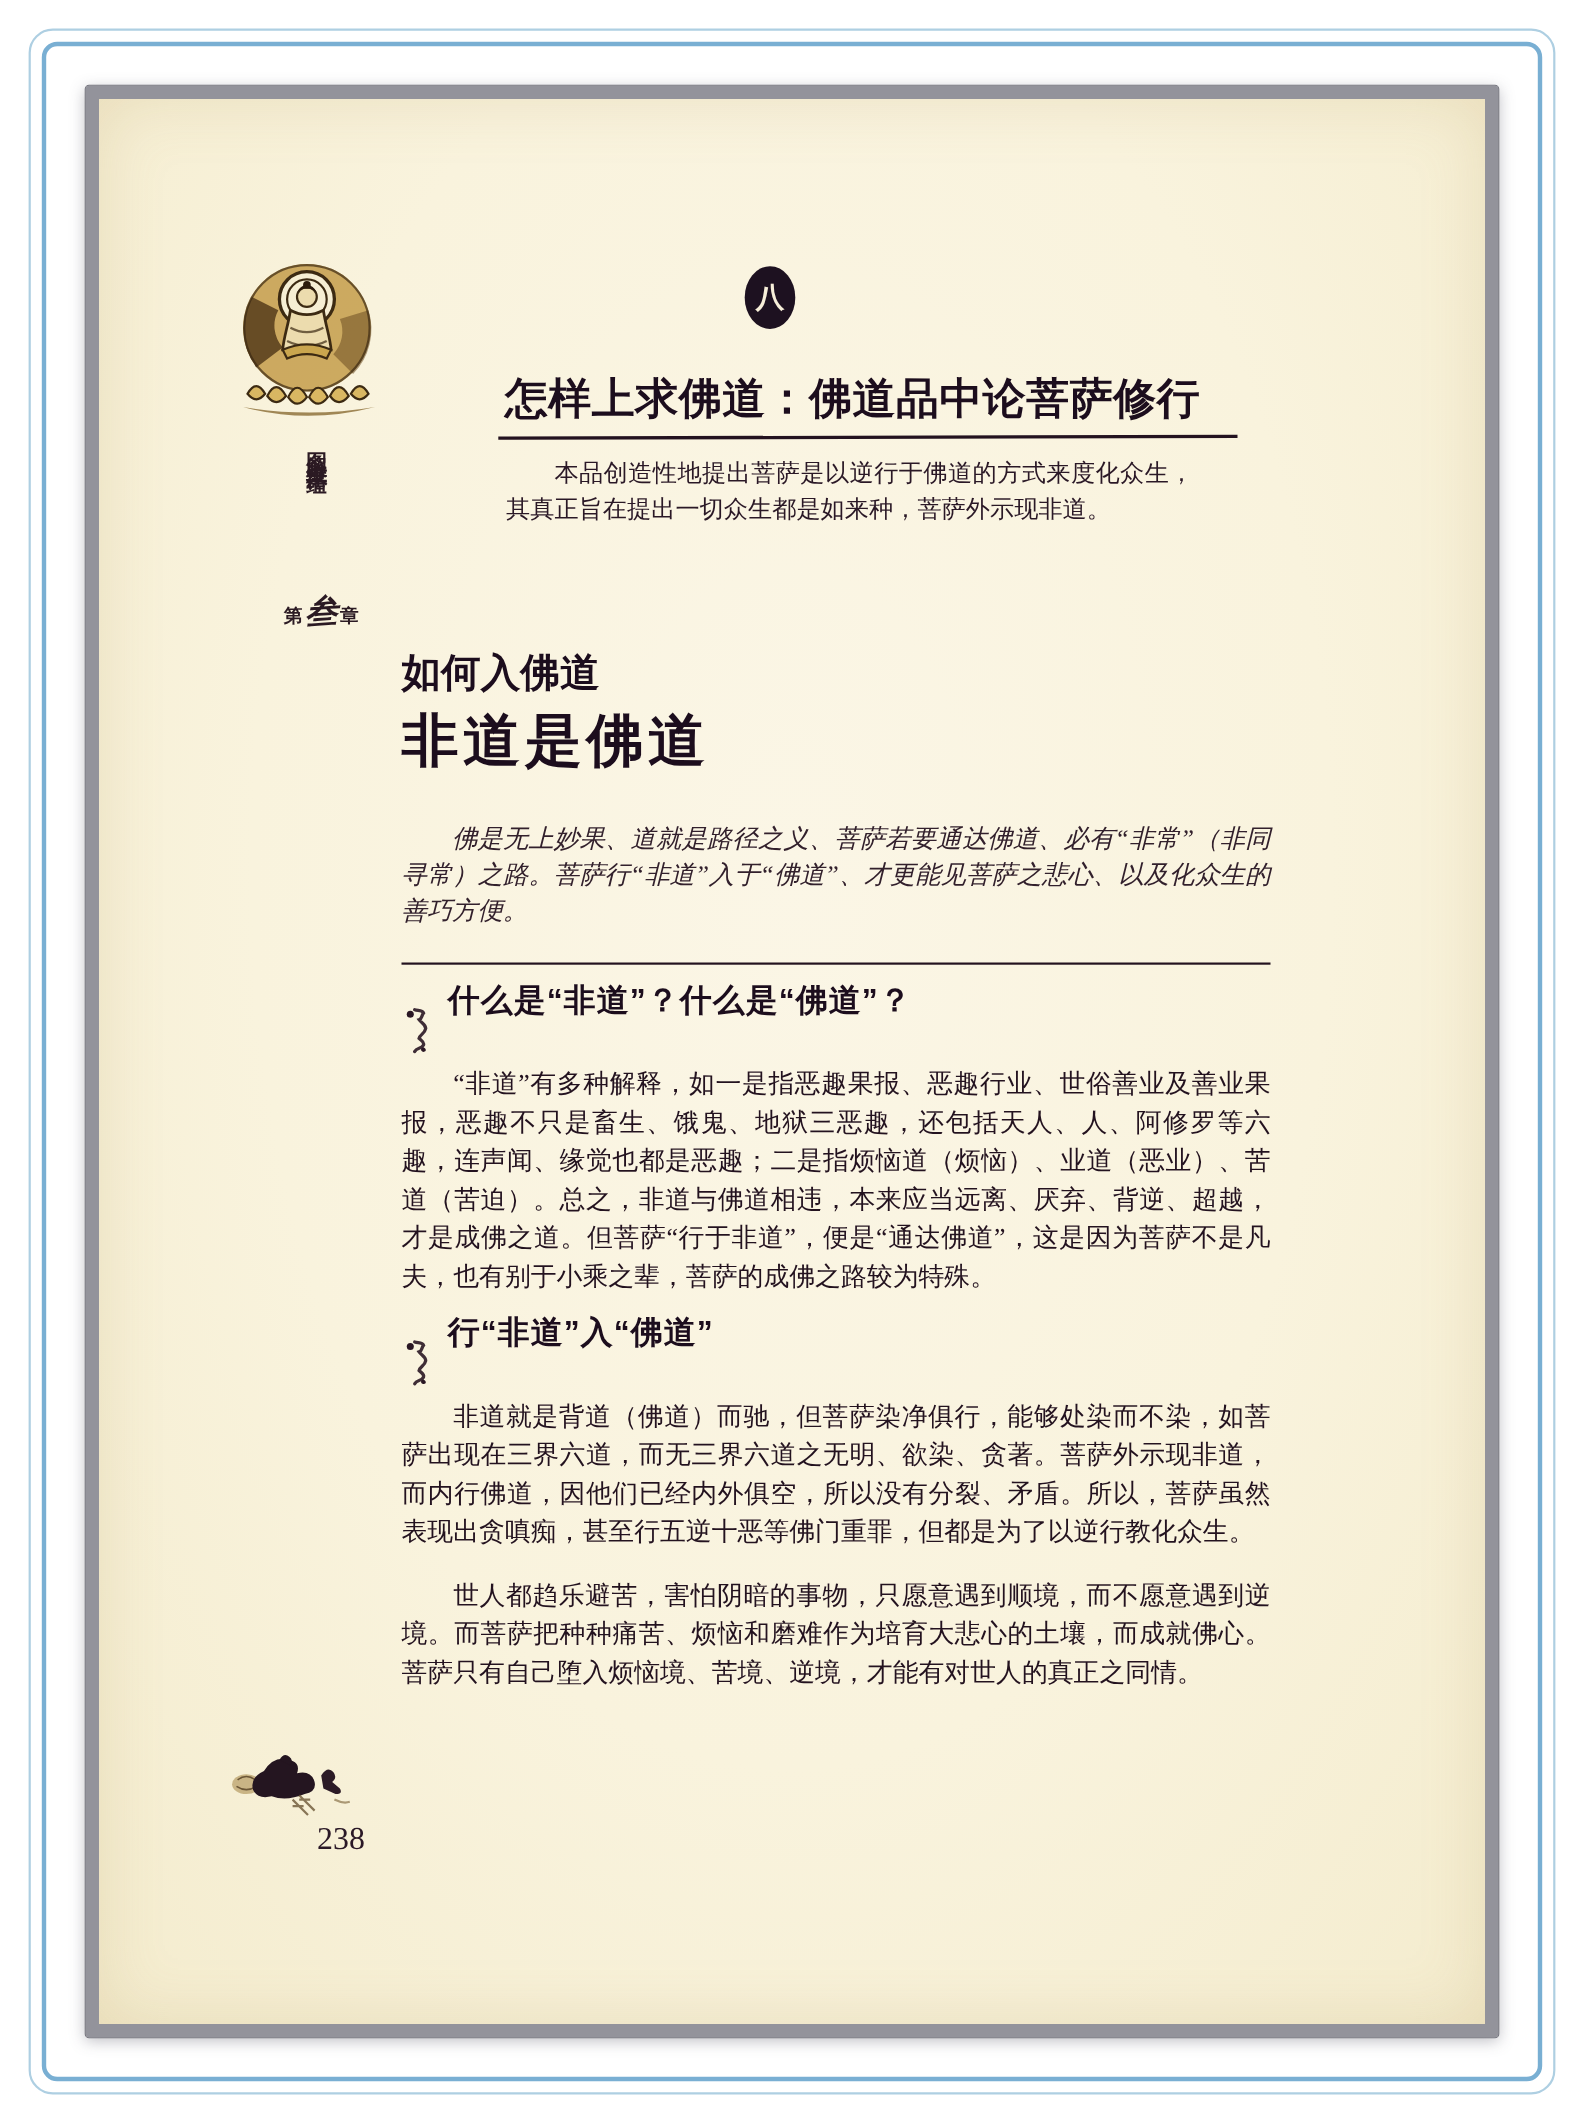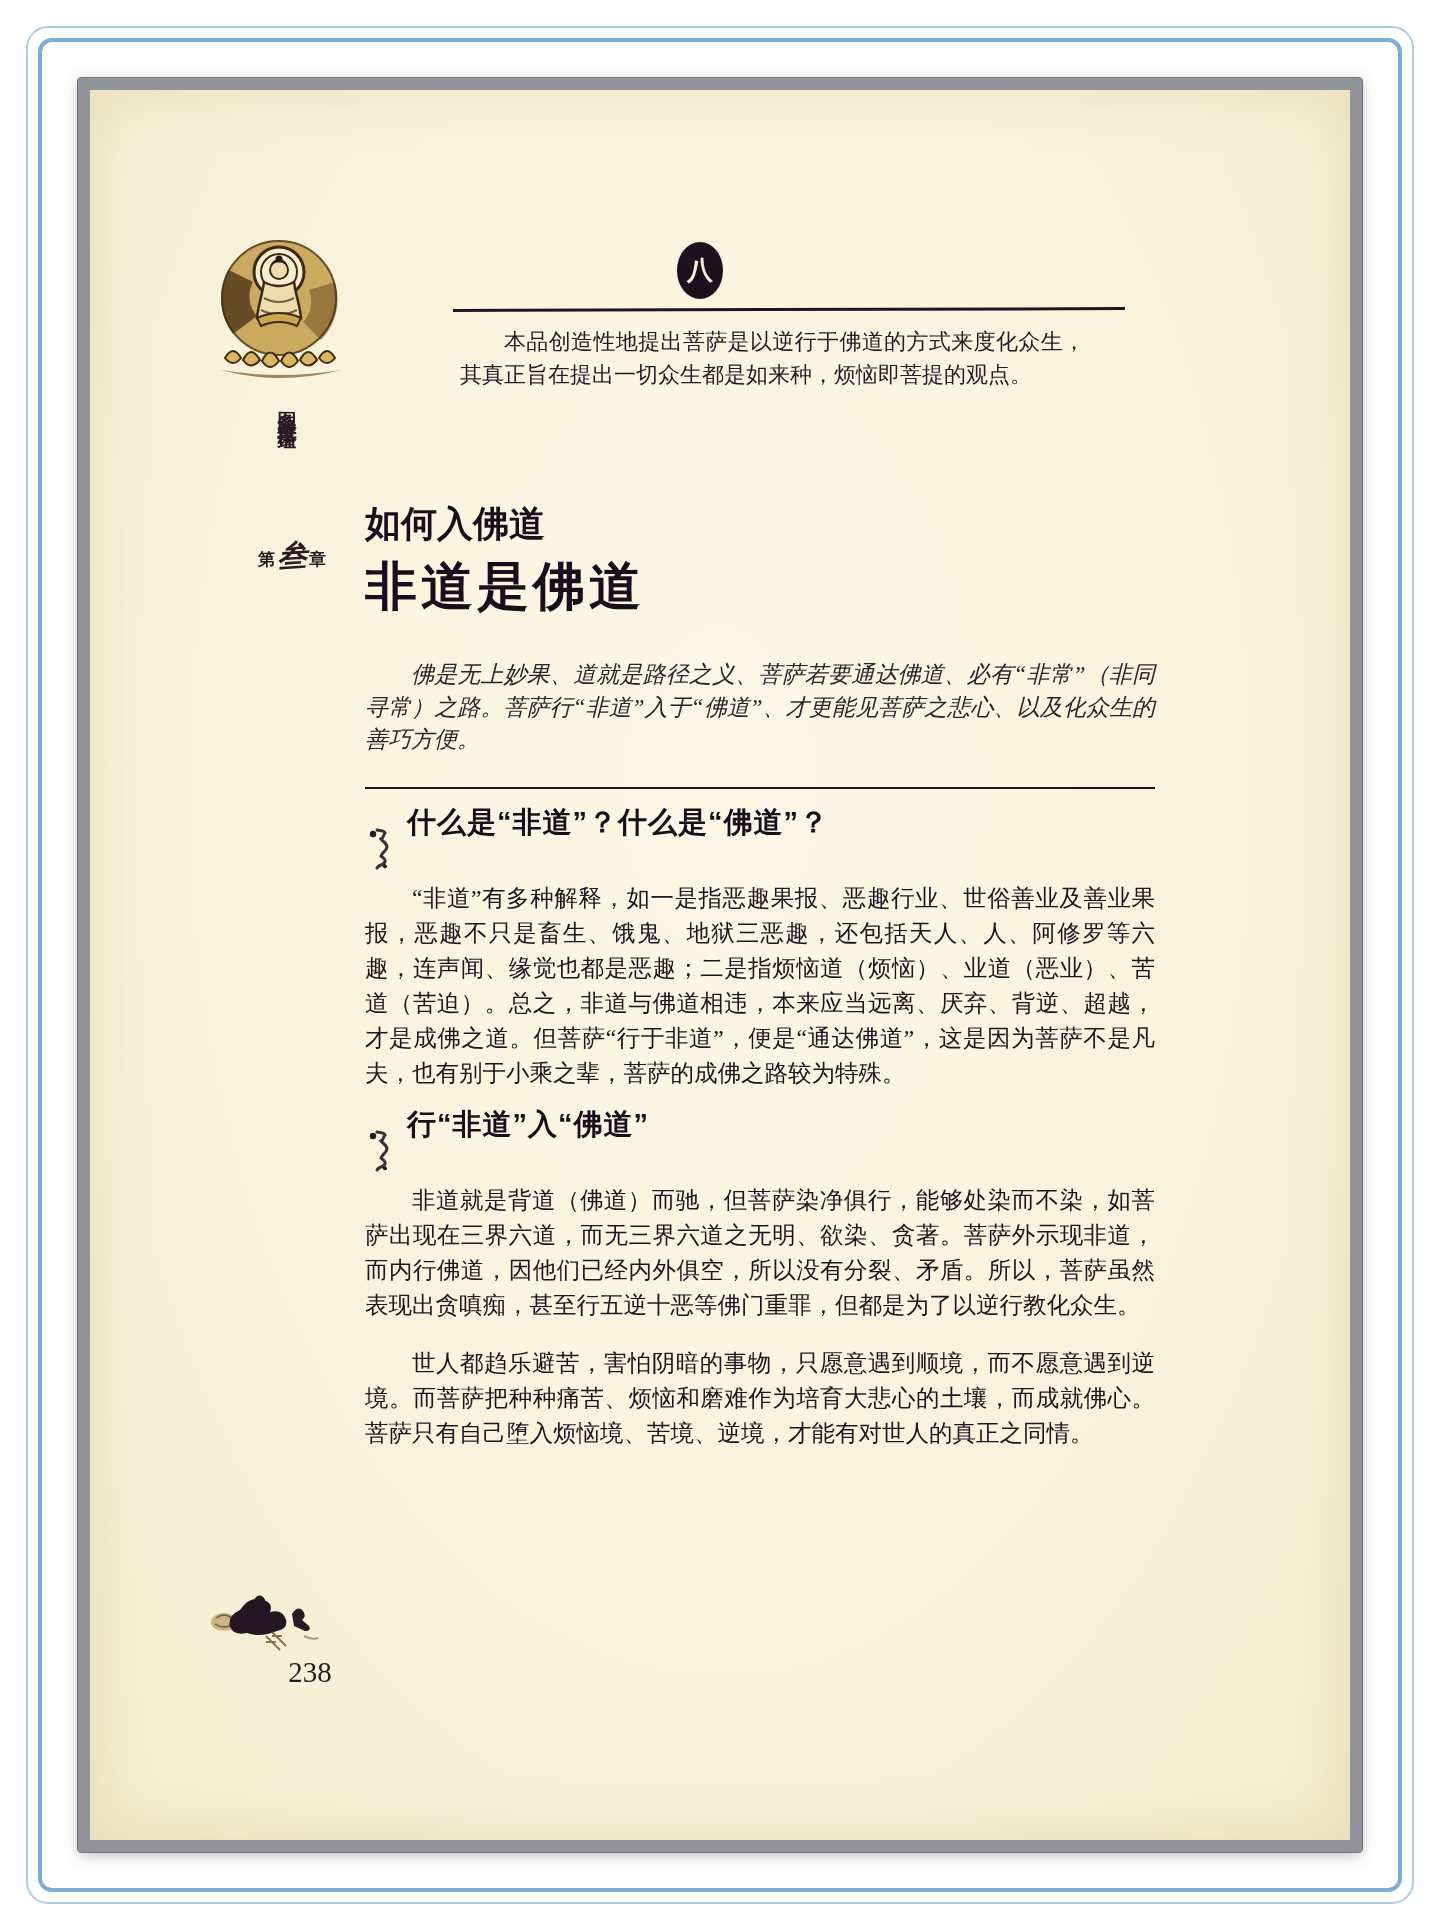--- a/index.html
+++ b/index.html
@@ -114,22 +114,23 @@
     <div class="chapter-row">
       <span class="chapter-small">第</span>
       <span class="chapter-numeral">叁</span>
       <span class="chapter-small">章</span>
     </div>
 
     <div class="main-col">
 
       <div class="badge-oval">八</div>
 
+      <div class="main-title">怎样上求佛道：佛道品中论菩萨修行</div>
       <div class="title-rule"></div>
-      <p class="subtitle">本品创造性地提出菩萨是以逆行于佛道的方式来度化众生，其真正旨在提出一切众生都是如来种，烦恼即菩提的观点。</p>
+      <p class="subtitle">本品创造性地提出菩萨是以逆行于佛道的方式来度化众生，其真正旨在提出一切众生都是如来种，菩萨外示现非道。</p>
 
       <div class="kicker">如何入佛道</div>
       <div class="headline">非道是佛道</div>
       <p class="summary">佛是无上妙果、道就是路径之义、菩萨若要通达佛道、必有“非常”（非同寻常）之路。菩萨行“非道”入于“佛道”、才更能见菩萨之悲心、以及化众生的善巧方便。</p>
 
       <div class="divider"></div>
 
       <div class="sec-head">
         <svg class="ink-icon" viewBox="0 0 30 44" aria-hidden="true">
           <path d="M12 3c3 1 7 0 8 3-2 2-1 5-4 6 2 3 6 4 6 8-1 5-5 5-6 9 2 2 5 3 4 6-2 4-6 2-8 6" fill="none" stroke="#2a1724" stroke-width="3" stroke-linecap="round" opacity="0.9"></path>

